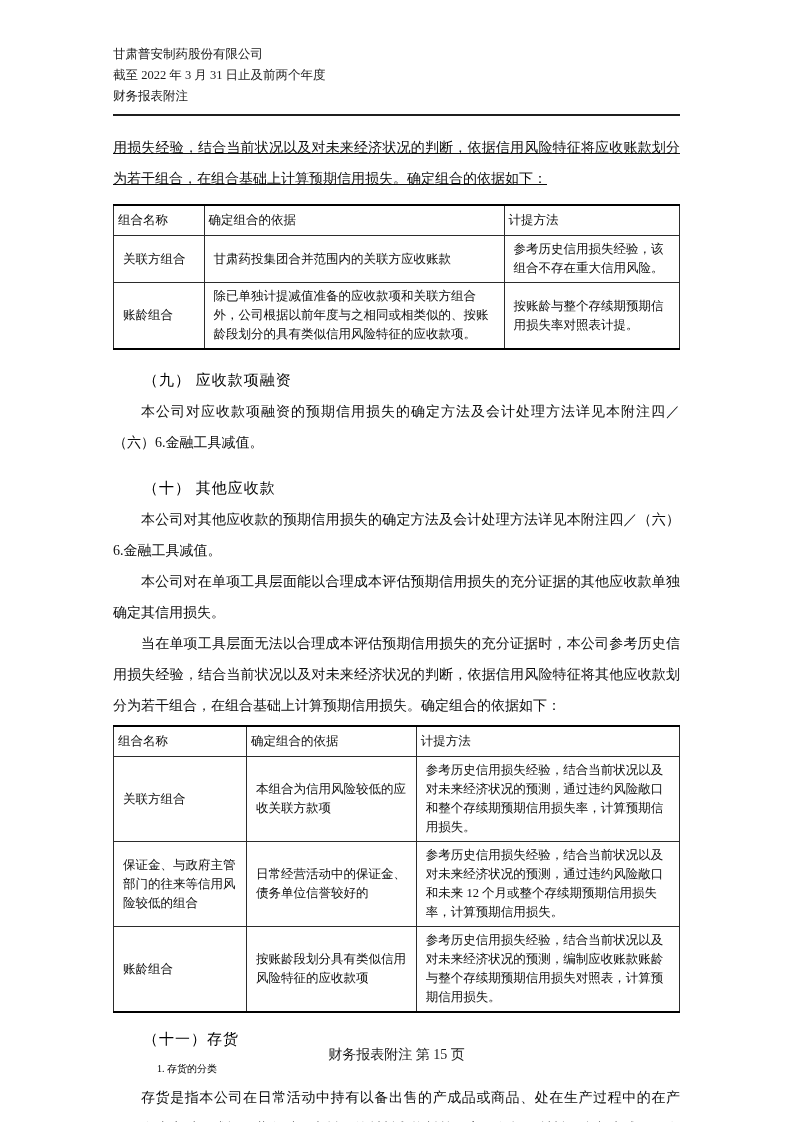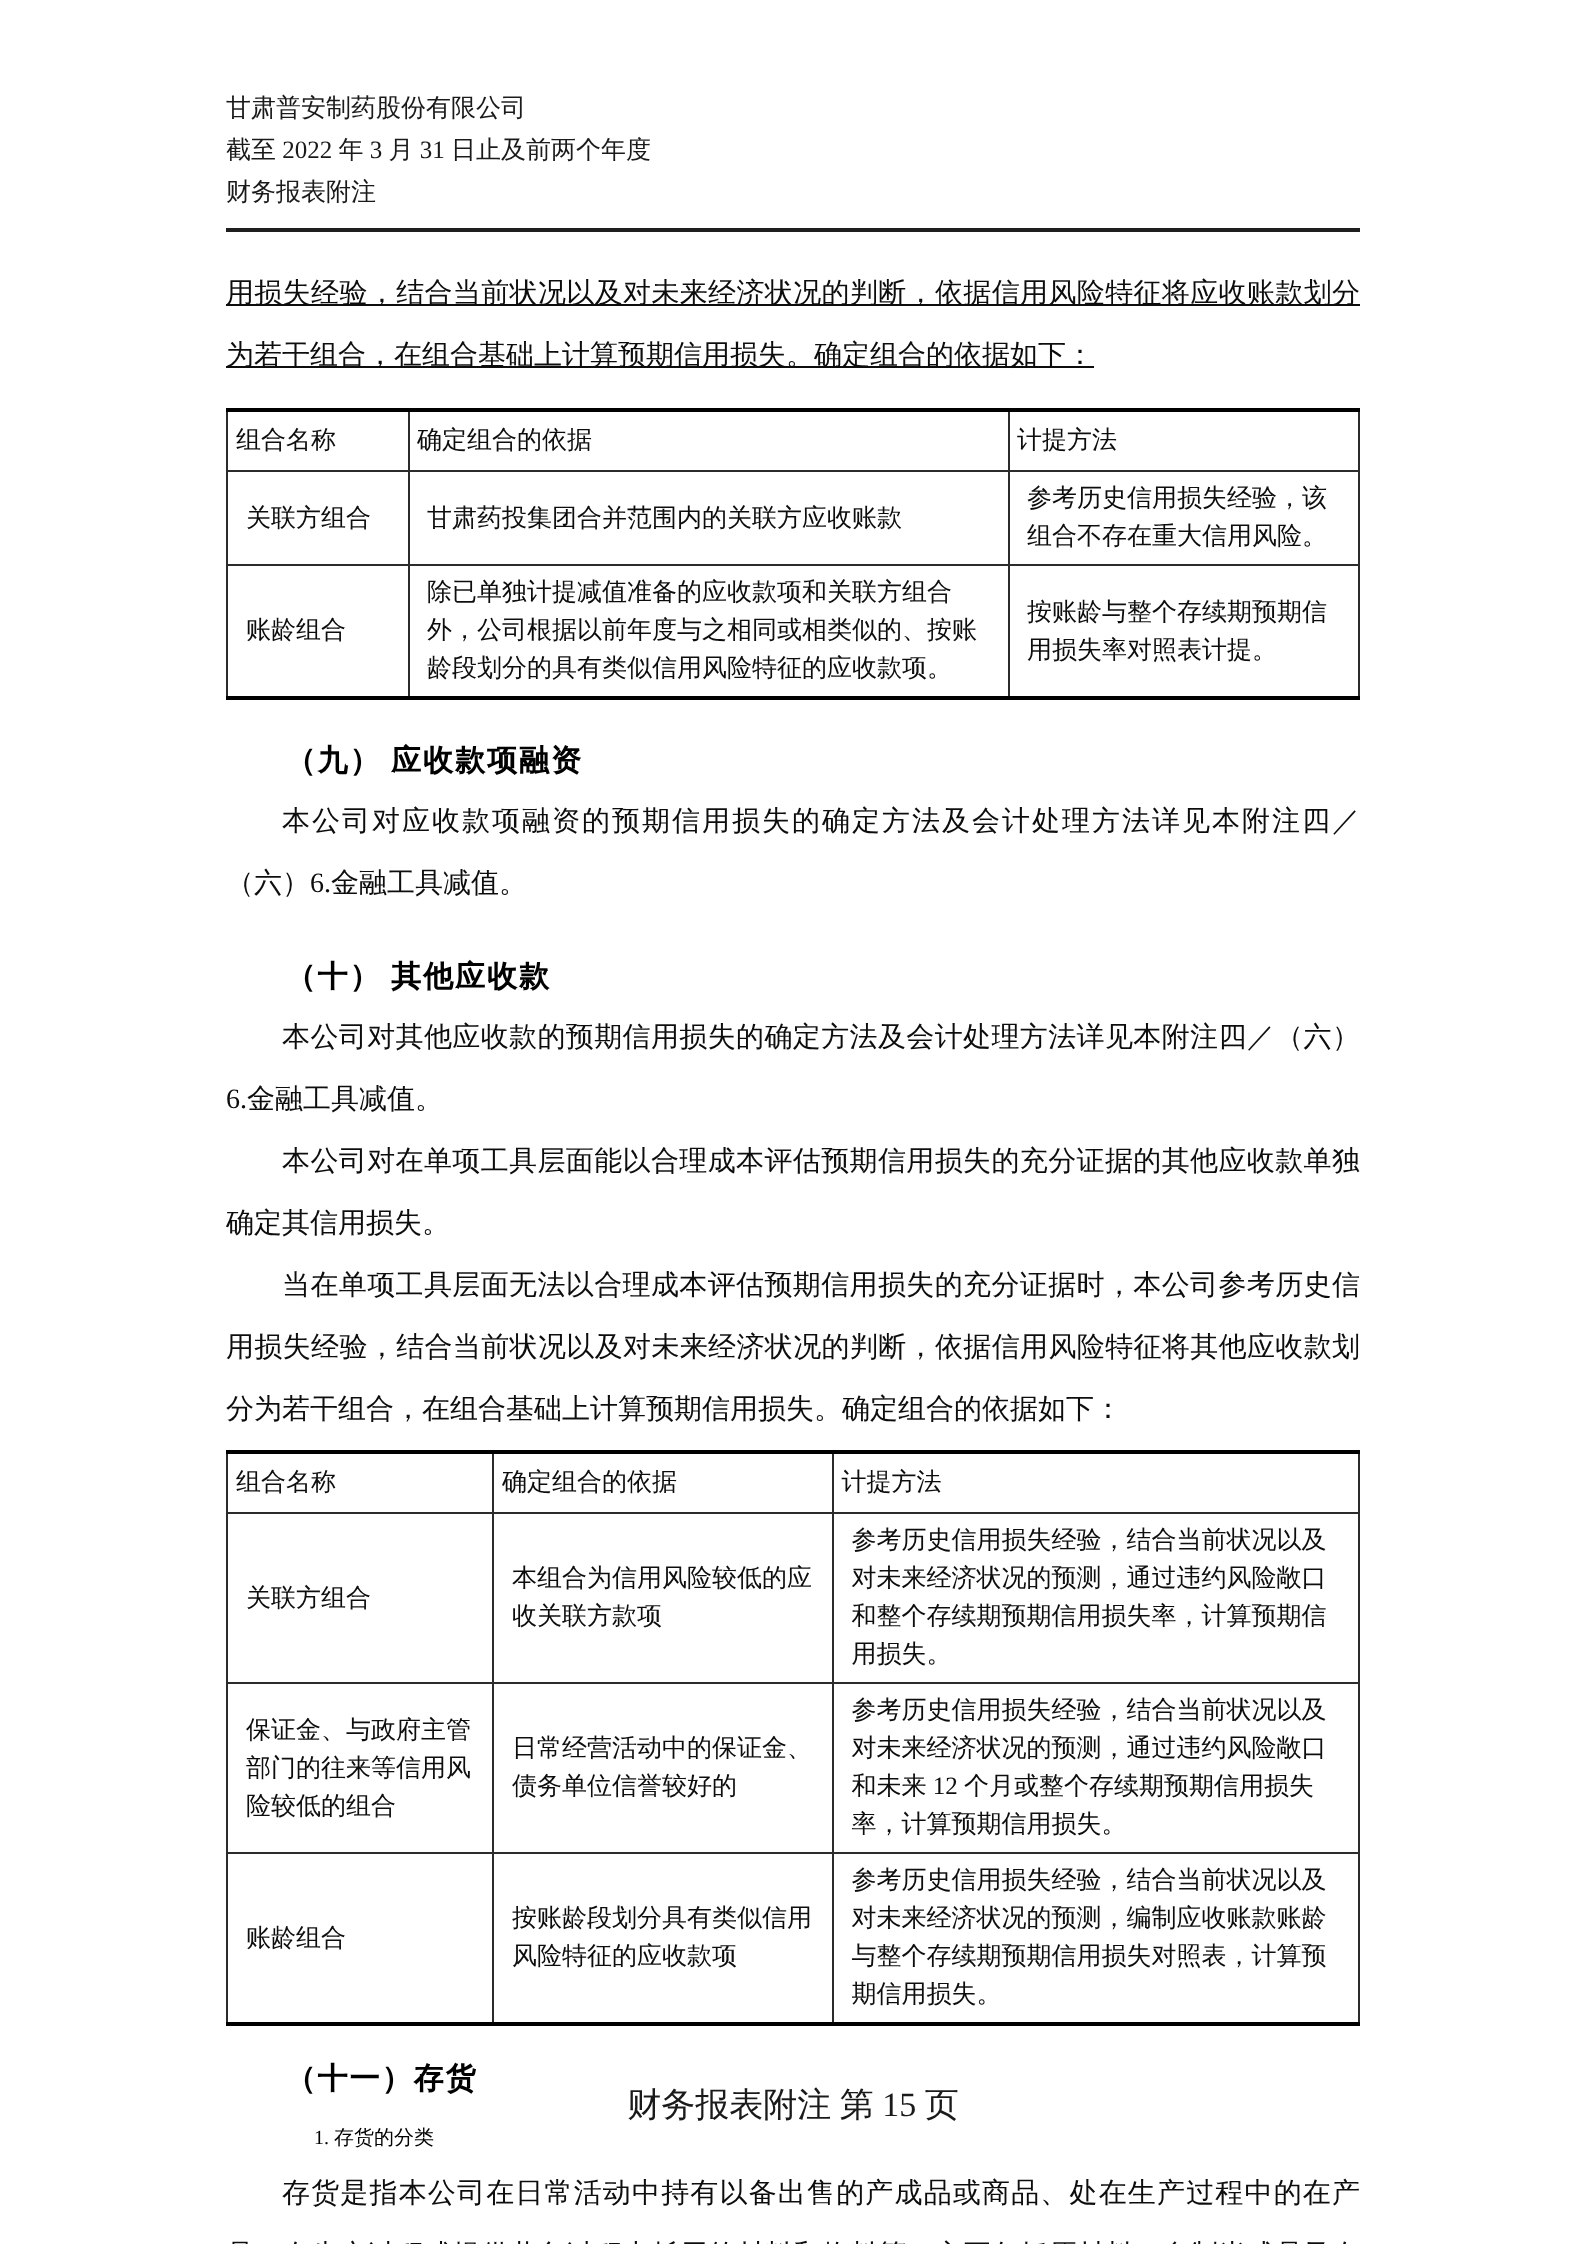--- a/index.html
+++ b/index.html
@@ -28,21 +28,21 @@
     font-size: 14px;
     line-height: 31px;
     text-align: justify;
     text-indent: 2em;
     color: #0d0d0d;
   }
   .para.no-indent { text-indent: 0; text-decoration: underline; }
   .intro { margin-top: 16px; margin-bottom: 10px; }
   .sect-heading {
     font-size: 15px;
-    font-weight: bold;
+    font-weight: normal;
     margin: 21px 0 6px 30px;
     letter-spacing: 1px;
     color: #000;
   }
   .sub-heading {
     font-size: 10px;
     font-weight: normal;
     margin: 13px 0 6px 44px;
     color: #000;
   }
@@ -69,21 +69,21 @@
   table.fin tr > *:first-child { border-left: 1px solid #2b2b2b; }
   table.fin tr > *:last-child { border-right: 1px solid #2b2b2b; }
   .t1 col.c1 { width: 16%; } .t1 col.c2 { width: 53%; } .t1 col.c3 { width: 31%; }
   .t2 col.c1 { width: 23.5%; } .t2 col.c2 { width: 30%; } .t2 col.c3 { width: 46.5%; }
   
   .page-footer {
     position: absolute;
     left: 0; right: 0;
     bottom: 58px;
     text-align: center;
-    font-size: 17px;
+    font-size: 14px;
     color: #1a1a1a;
   }
 </style>
 </head>
 <body>
 
 <div class="sheet">
 
   <div class="doc-header">
     <div>甘肃普安制药股份有限公司</div>

